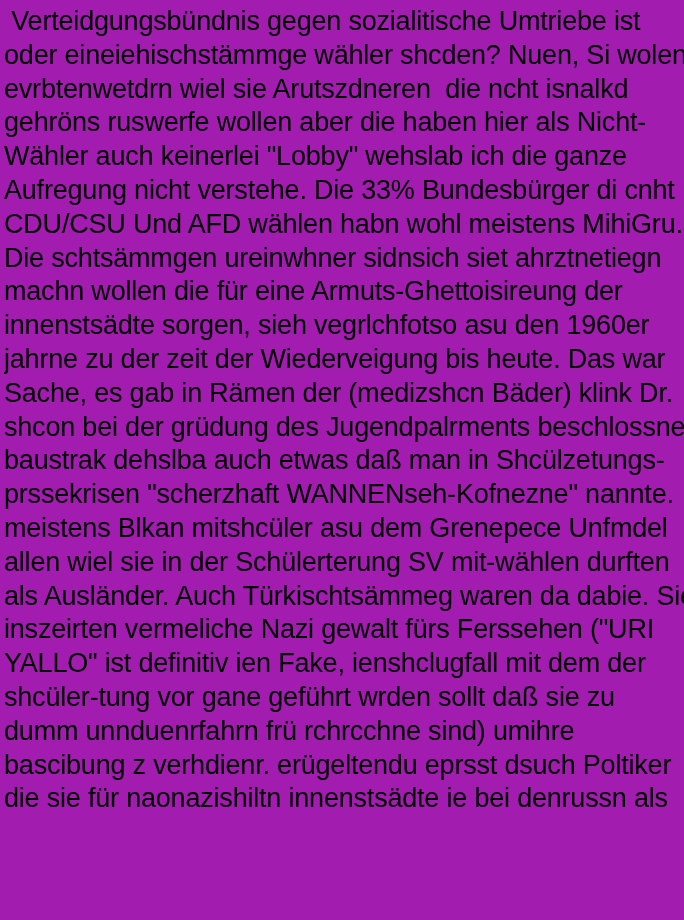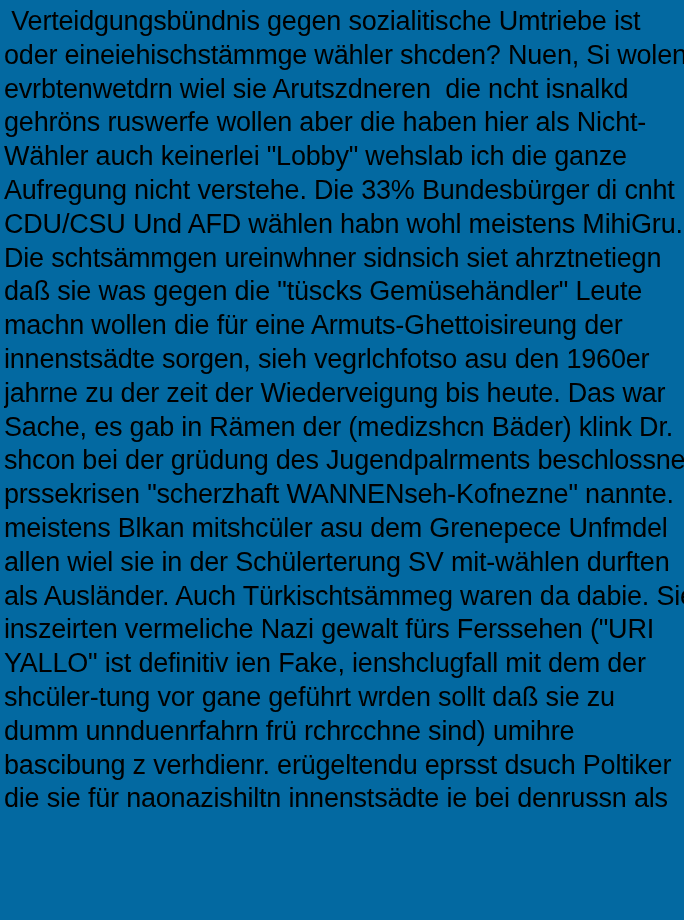--- a/index.html
+++ b/index.html
@@ -4,21 +4,21 @@
 <style>
   html, body {
     margin: 0;
     padding: 0;
     background: #ffffff;
   }
   .page {
     position: relative;
     width: 684px;
     height: 920px;
-    background: #0369a1;
+    background: #a21caf;
     overflow: hidden;
     box-sizing: border-box;
     padding: 5px 0 0 4px;
   }
   .text-body {
     font-family: "Liberation Sans", "DejaVu Sans", sans-serif;
     font-size: 27px;
     line-height: 33.8px;
     color: #000000;
     letter-spacing: -0.2px;
@@ -35,26 +35,26 @@
 <div class="page">
   <div class="text-body">
       <div class="text-line"> Verteidgungsbündnis gegen sozialitische Umtriebe ist</div>
       <div class="text-line">oder eineiehischstämmge wähler shcden? Nuen, Si wolen</div>
       <div class="text-line">evrbtenwetdrn wiel sie Arutszdneren  die ncht isnalkd</div>
       <div class="text-line">gehröns ruswerfe wollen aber die haben hier als Nicht-</div>
       <div class="text-line">Wähler auch keinerlei "Lobby" wehslab ich die ganze</div>
       <div class="text-line">Aufregung nicht verstehe. Die 33% Bundesbürger di cnht</div>
       <div class="text-line">CDU/CSU Und AFD wählen habn wohl meistens MihiGru.</div>
       <div class="text-line">Die schtsämmgen ureinwhner sidnsich siet ahrztnetiegn</div>
-      <div class="text-line">daß sie was gegen die "tüscks Gemüsehändler" Leute</div>
       <div class="text-line">machn wollen die für eine Armuts-Ghettoisireung der</div>
       <div class="text-line">innenstsädte sorgen, sieh vegrlchfotso asu den 1960er</div>
       <div class="text-line">jahrne zu der zeit der Wiederveigung bis heute. Das war</div>
       <div class="text-line">Sache, es gab in Rämen der (medizshcn Bäder) klink Dr.</div>
       <div class="text-line">shcon bei der grüdung des Jugendpalrments beschlossne</div>
+      <div class="text-line">baustrak dehslba auch etwas daß man in Shcülzetungs-</div>
       <div class="text-line">prssekrisen "scherzhaft WANNENseh-Kofnezne" nannte.</div>
       <div class="text-line">meistens Blkan mitshcüler asu dem Grenepece Unfmdel</div>
       <div class="text-line">allen wiel sie in der Schülerterung SV mit-wählen durften</div>
       <div class="text-line">als Ausländer. Auch Türkischtsämmeg waren da dabie. Sie</div>
       <div class="text-line">inszeirten vermeliche Nazi gewalt fürs Ferssehen ("URI</div>
       <div class="text-line">YALLO" ist definitiv ien Fake, ienshclugfall mit dem der</div>
       <div class="text-line">shcüler-tung vor gane geführt wrden sollt daß sie zu</div>
       <div class="text-line">dumm unnduenrfahrn frü rchrcchne sind) umihre</div>
       <div class="text-line">bascibung z verhdienr. erügeltendu eprsst dsuch Poltiker</div>
       <div class="text-line">die sie für naonazishiltn innenstsädte ie bei denrussn als</div>

